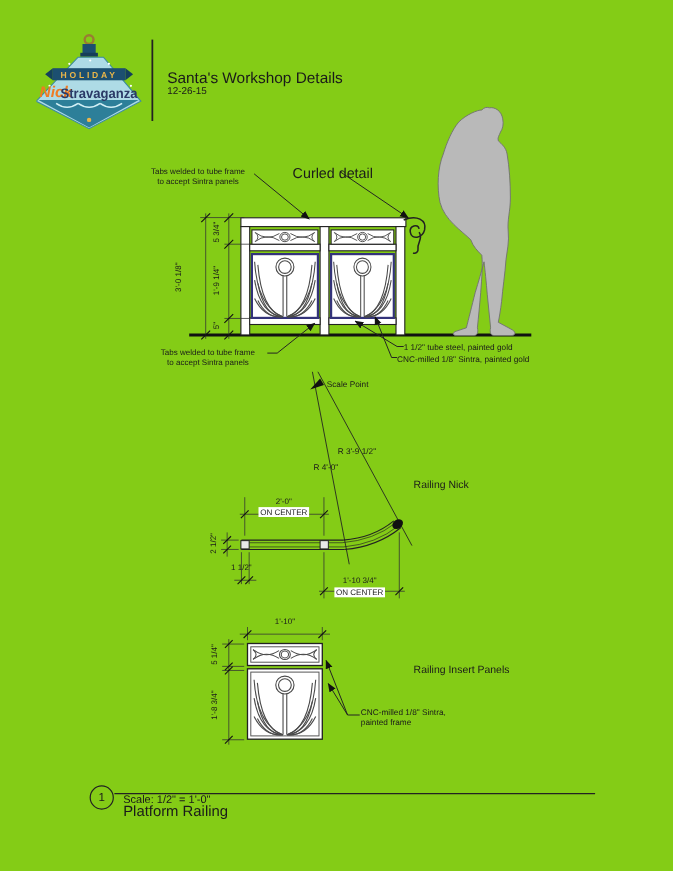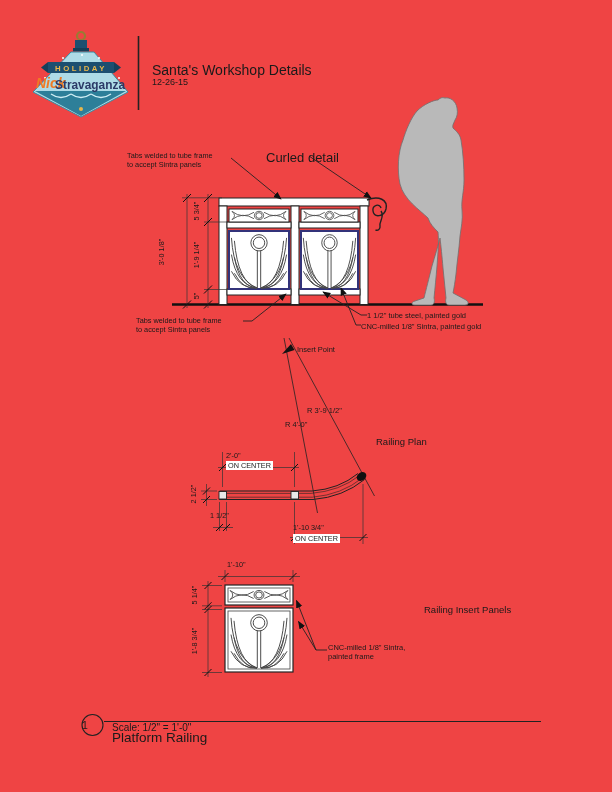--- a/index.html
+++ b/index.html
@@ -1,21 +1,21 @@
 <!DOCTYPE html>
 <html><head>
 <meta charset="utf-8">
 <style>
   html,body{margin:0;padding:0;background:#888;}
-  .page{position:relative;width:612px;height:792px;background:#ef4444;margin:0 auto;
+  .page{position:relative;width:612px;height:792px;background:#84cc16;margin:0 auto;
         font-family:"Liberation Sans",sans-serif;color:#1a1a1a;overflow:hidden;}
   svg.art{position:absolute;left:0;top:0;z-index:1;}
   .logo-svg{position:absolute;left:33px;top:26px;width:100px;height:94px;z-index:2;}
   .lbl{position:absolute;z-index:3;font-size:7.3px;line-height:1.25;white-space:nowrap;color:#1a1a1a;}
-  .ctr{white-space:normal;}
+  .ctr{text-align:center;white-space:normal;}
   .rot{transform:translate(-50%,-50%) rotate(-90deg);}
   .wbg{background:#fff;padding:0 2px;}
   
   .l-hdr1{left:152px;top:62px;font-size:14px;}
   .l-hdr2{left:152px;top:77px;font-size:9px;}
   
   .l-tabs-top{left:127px;top:151px;width:106px;}
   .l-curled{left:266px;top:150px;font-size:13px;}
   .l-dim-ov{left:162px;top:252px;}
   .l-dim-a{left:197px;top:211px;}
@@ -29,21 +29,21 @@
   .l-r1{left:307px;top:406px;font-size:7.5px;}
   .l-r2{left:285px;top:420px;font-size:7.5px;}
   .l-plan{left:376px;top:436px;font-size:9.5px;}
   .l-d20{left:226px;top:451px;width:64px;}
   .l-oc1{left:226px;top:461px;width:64px;}
   .l-d212{left:194px;top:494px;}
   .l-d112{left:210px;top:511px;}
   .l-d1034{left:293px;top:523px;width:68px;}
   .l-oc2{left:293px;top:533.5px;width:68px;}
   
-  .l-panels{left:376px;top:604px;font-size:9.5px;margin-left:48px;}
+  .l-panels{left:376px;top:604px;font-size:9.5px;}
   .l-d110{left:227px;top:560px;width:64px;}
   .l-d514{left:195px;top:595px;}
   .l-d1834{left:195px;top:641px;}
   .l-cnc2{left:328px;top:643px;font-size:7.5px;}
   
   .l-fnum{left:82px;top:719px;width:21px;font-size:10.5px;}
   .l-ftitle{left:112px;top:704px;font-size:13.5px;margin-top:26px;}
   .l-fscale{left:112px;top:722px;font-size:10px;}
 </style>
 </head>
@@ -282,24 +282,24 @@
   <div class="lbl rot l-dim-b">1'-9 1/4"</div>
   <div class="lbl rot l-dim-c">5"</div>
 
   <div class="lbl ctr l-tabs-bot">
     <div>Tabs welded to tube frame</div>
     <div>to accept Sintra panels</div>
   </div>
   <div class="lbl l-tube">1 1/2" tube steel, painted gold</div>
   <div class="lbl l-cnc">CNC-milled 1/8" Sintra, painted gold</div>
 
-  <div class="lbl l-spring">Insert Point</div>
+  <div class="lbl l-spring">Scale Point</div>
   <div class="lbl l-r1">R 3'-9 1/2"</div>
   <div class="lbl l-r2">R 4'-0"</div>
-  <div class="lbl l-plan">Railing Plan</div>
+  <div class="lbl l-plan">Railing Nick</div>
 
   <div class="lbl ctr l-d20">2'-0"</div>
   <div class="lbl ctr l-oc1"><span class="wbg">ON CENTER</span></div>
   <div class="lbl rot l-d212">2 1/2"</div>
   <div class="lbl l-d112">1 1/2"</div>
   <div class="lbl ctr l-d1034">1'-10 3/4"</div>
   <div class="lbl ctr l-oc2"><span class="wbg">ON CENTER</span></div>
 
   <div class="lbl l-panels">Railing Insert Panels</div>
   <div class="lbl ctr l-d110">1'-10"</div>

